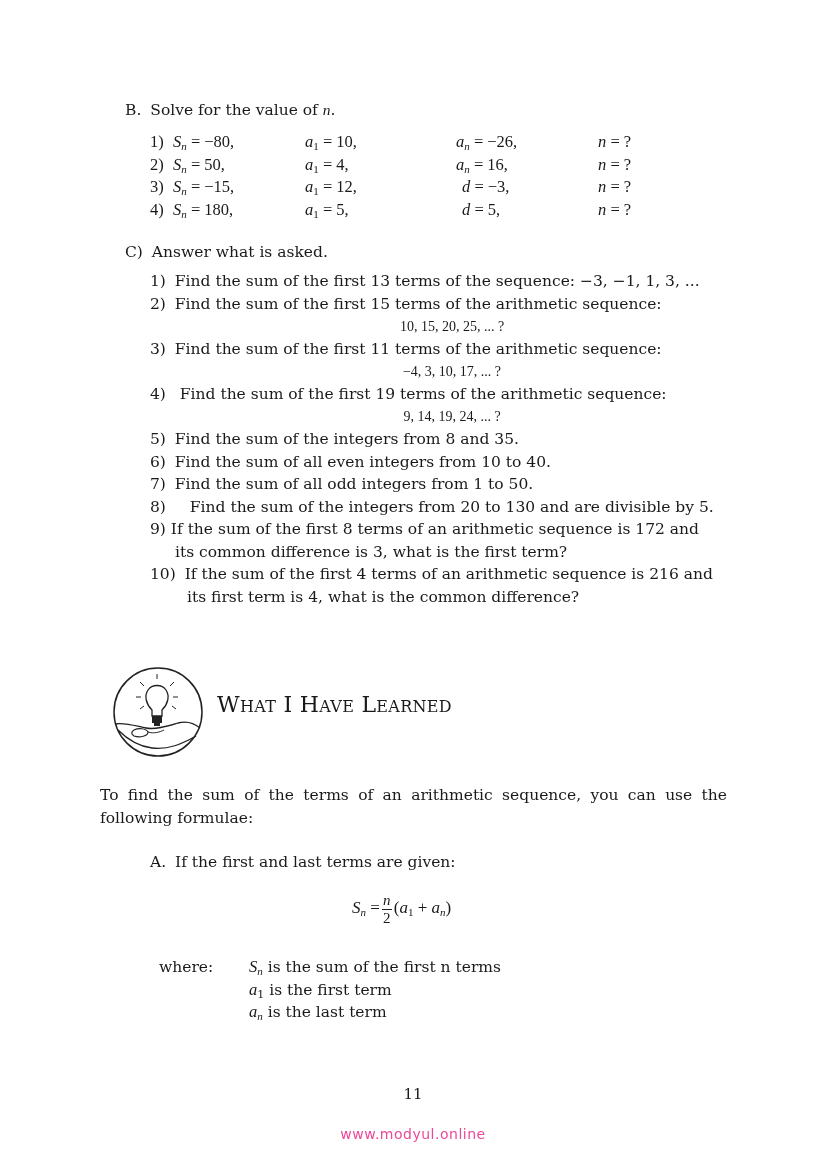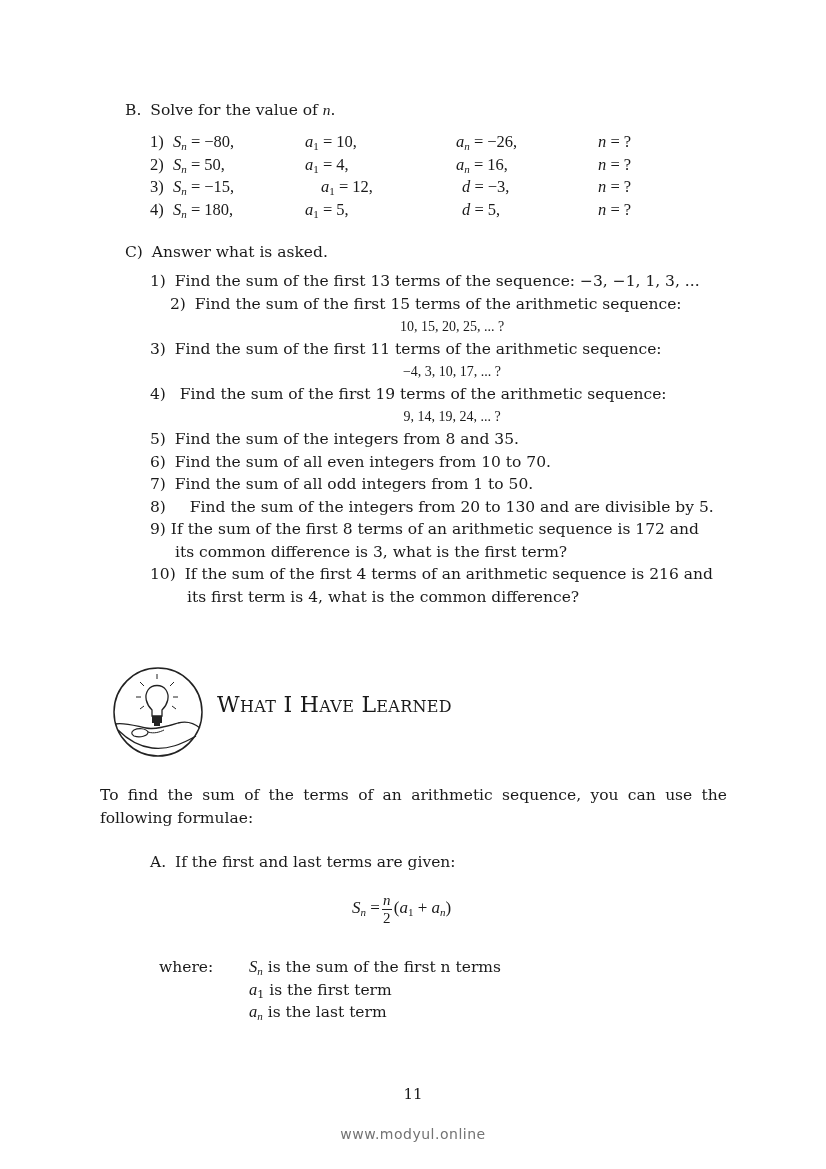--- a/index.html
+++ b/index.html
@@ -14,21 +14,21 @@
   i.v { font-style: italic; font-family: "Liberation Serif", serif; }
   sub { font-size: 11px; vertical-align: -3px; line-height: 0; }
   .heading-title {
     font-family: "DejaVu Serif", "Liberation Serif", serif;
     font-weight: normal; letter-spacing: 0.3px; font-size: 22px;
   }
   .heading-title .sc { font-size: 16px; }
   .frac { display: inline-block; vertical-align: middle; text-align: center; margin: 0 2px; }
   .frac .num, .frac .den { display: block; line-height: 17px; font-size: 15px; }
   .frac .bar { display: block; border-top: 1px solid #222; height: 0; width: 10px; margin: 0 auto; }
-  .watermark { font-family: "DejaVu Sans", "Liberation Sans", sans-serif; color: #737373; font-size: 14px; letter-spacing: 0.5px; }
+  .watermark { font-family: "DejaVu Sans", "Liberation Sans", sans-serif; color: #ec4899; font-size: 14px; letter-spacing: 0.5px; }
 </style>
 </head>
 <body>
 
 <div class="abs txt" style="left:125px; top:100px;">
   <span>B.</span>
   <span style="margin-left:4px;">Solve for the value of <i class="v">n</i>.</span>
 </div>
 
 <div>
@@ -43,21 +43,21 @@
   <div class="abs mathtxt row-b" style="top: 155px; left: 0px;">
       <span class="abs" style="left: 150px;">2)</span>
       <span class="abs" style="left: 173px;"><i class="v">S</i><sub><i class="v">n</i></sub> = 50,</span>
       <span class="abs" style="left: 305px;"><i class="v">a</i><sub>1</sub> = 4,</span>
       <span class="abs" style="left: 456px;"><i class="v">a</i><sub><i class="v">n</i></sub> = 16,</span>
       <span class="abs" style="left: 598px;"><i class="v">n</i> = ?</span>
     </div>
   <div class="abs mathtxt row-b" style="top: 177px; left: 0px;">
       <span class="abs" style="left: 150px;">3)</span>
       <span class="abs" style="left: 173px;"><i class="v">S</i><sub><i class="v">n</i></sub> = −15,</span>
-      <span class="abs" style="left: 305px; margin-left: 16px;"><i class="v">a</i><sub>1</sub> = 12,</span>
+      <span class="abs" style="left: 305px;"><i class="v">a</i><sub>1</sub> = 12,</span>
       <span class="abs" style="left: 462px;"><i class="v">d</i> = −3,</span>
       <span class="abs" style="left: 598px;"><i class="v">n</i> = ?</span>
     </div>
   <div class="abs mathtxt row-b" style="top: 200px; left: 0px;">
       <span class="abs" style="left: 150px;">4)</span>
       <span class="abs" style="left: 173px;"><i class="v">S</i><sub><i class="v">n</i></sub> = 180,</span>
       <span class="abs" style="left: 305px;"><i class="v">a</i><sub>1</sub> = 5,</span>
       <span class="abs" style="left: 462px;"><i class="v">d</i> = 5,</span>
       <span class="abs" style="left: 598px;"><i class="v">n</i> = ?</span>
     </div>
@@ -66,21 +66,21 @@
 <div class="abs txt" style="left:125px; top:242px;">
   <span>C)</span>
   <span style="margin-left:4px;">Answer what is asked.</span>
 </div>
 
 <div>
   <div class="abs txt" style="left:150px; top:271px;text-align:center;">
     <span>1)</span>
     <span style="margin-left:4px;">Find the sum of the first 13 terms of the sequence: −3, −1, 1, 3, ...</span>
   </div>
-  <div class="abs txt" style="left:150px; top:294px;margin-left:20px;">
+  <div class="abs txt" style="left:150px; top:294px;">
     <span>2)</span>
     <span style="margin-left:4px;">Find the sum of the first 15 terms of the arithmetic sequence:</span>
   </div>
   <div class="abs mathtxt" style="left:0; width:904px; text-align:center; top:317px; font-size:14px;">10, 15, 20, 25, ... ?</div>
 
   <div class="abs txt" style="left:150px; top:339px;">
     <span>3)</span>
     <span style="margin-left:4px;">Find the sum of the first 11 terms of the arithmetic sequence:</span>
   </div>
   <div class="abs mathtxt" style="left:0; width:904px; text-align:center; top:362px; font-size:14px;">−4, 3, 10, 17, ... ?</div>
@@ -90,21 +90,21 @@
     <span style="margin-left:9px;">Find the sum of the first 19 terms of the arithmetic sequence:</span>
   </div>
   <div class="abs mathtxt" style="left:0; width:904px; text-align:center; top:407px; font-size:14px;">9, 14, 19, 24, ... ?</div>
 
   <div class="abs txt" style="left:150px; top:429px;">
     <span>5)</span>
     <span style="margin-left:4px;">Find the sum of the integers from 8 and 35.</span>
   </div>
   <div class="abs txt" style="left:150px; top:452px;">
     <span>6)</span>
-    <span style="margin-left:4px;">Find the sum of all even integers from 10 to 70.</span>
+    <span style="margin-left:4px;">Find the sum of all even integers from 10 to 40.</span>
   </div>
   <div class="abs txt" style="left:150px; top:474px;">
     <span>7)</span>
     <span style="margin-left:4px;">Find the sum of all odd integers from 1 to 50.</span>
   </div>
   <div class="abs txt" style="left:150px; top:497px;">
     <span>8)</span>
     <span style="margin-left:19px;">Find the sum of the integers from 20 to 130 and are divisible by 5.</span>
   </div>
   <div class="abs txt" style="left:150px; top:519px;">

